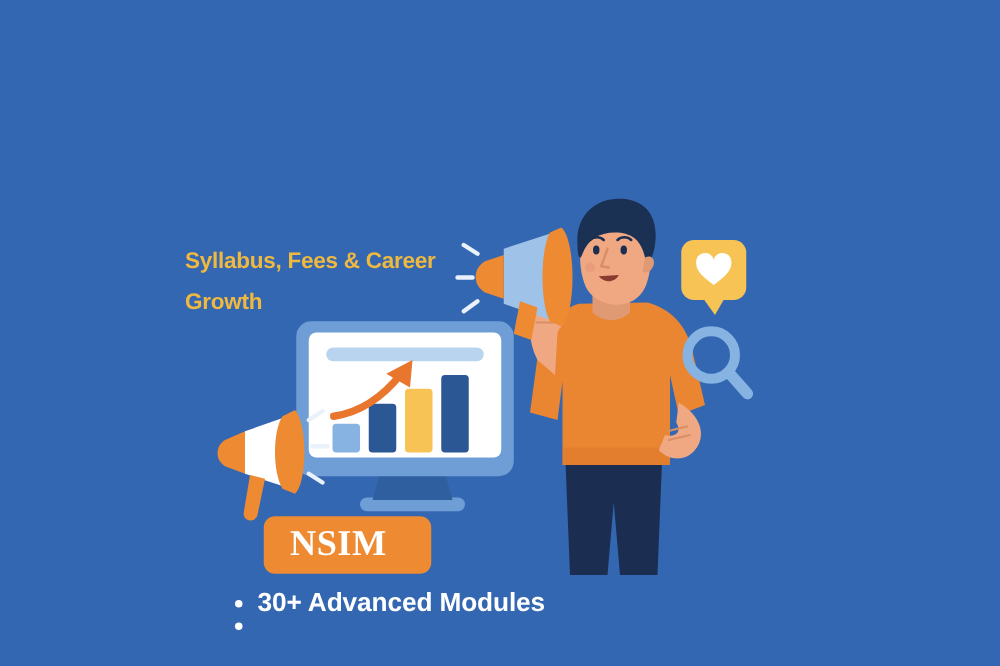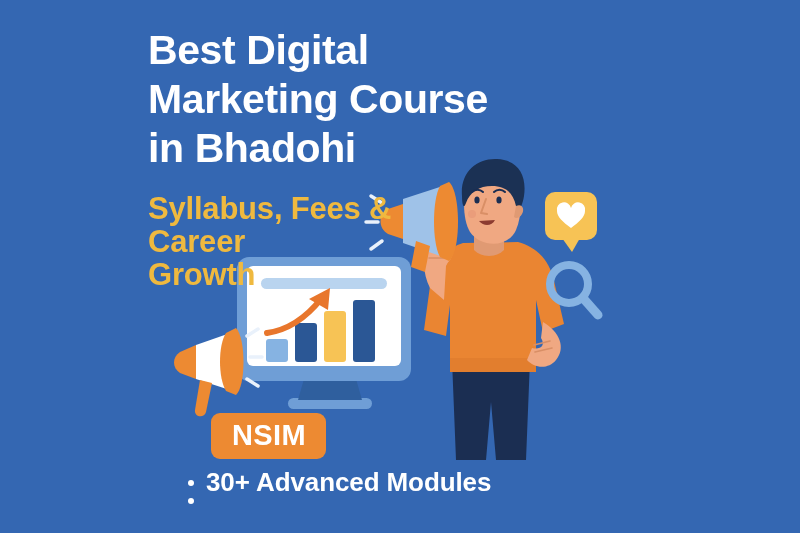--- a/index.html
+++ b/index.html
@@ -32,60 +32,61 @@
     color: #ffffff;
     z-index: 40;
     white-space: pre-line;
   }
   .subhead {
     position: absolute;
     left: 148px;
     top: 192px;
     width: 300px;
     margin: 0;
-    font-size: 31px;
+    font-size: 18px;
     line-height: 33px;
     font-weight: 700;
     letter-spacing: -0.2px;
     color: #efb93f;
     z-index: 40;
     white-space: pre-line;
   }
 
   
   .badge {
     position: absolute;
     left: 211px;
     top: 413px;
-    padding: 6px 20px 8px 21px;
+    padding: 6px 36px 8px 21px;
     border-radius: 9px;
     background: #ed8a32;
     color: #ffffff;
     font-size: 29px;
     line-height: 32px;
     font-weight: 700;
     letter-spacing: 0.4px;
     z-index: 45;
+    font-family: Liberation Serif, serif;
   }
 
   
   .bullets {
     position: absolute;
     left: 188px;
     top: 467px;
     margin: 0;
     padding: 0;
     list-style: none;
     z-index: 45;
   }
   .bullets li {
     display: flex;
     align-items: center;
     color: #ffffff;
-    font-size: 26px;
+    font-size: 21px;
     line-height: 31px;
     font-weight: 700;
     letter-spacing: -0.1px;
   }
   .bullets .dot {
     width: 6px;
     height: 6px;
     border-radius: 50%;
     background: #ffffff;
     margin-right: 12px;
@@ -238,23 +239,20 @@
       </g>
 
       <g fill="none" stroke="#86b3e2" stroke-linecap="round">
         <circle cx="569" cy="284" r="19" stroke-width="8"></circle>
         <line x1="583" y1="298" x2="598" y2="315" stroke-width="9"></line>
       </g>
 
     </svg>
   </div>
 
-  <h1 class="headline">Best Digital
-Marketing Course
-in Bhadohi</h1>
 
   <h2 class="subhead">Syllabus, Fees &amp; Career
 Growth</h2>
 
   <div class="badge">NSIM</div>
 
   <ul class="bullets">
     <li>
       <span class="dot"></span>
       <span>30+ Advanced Modules</span>

